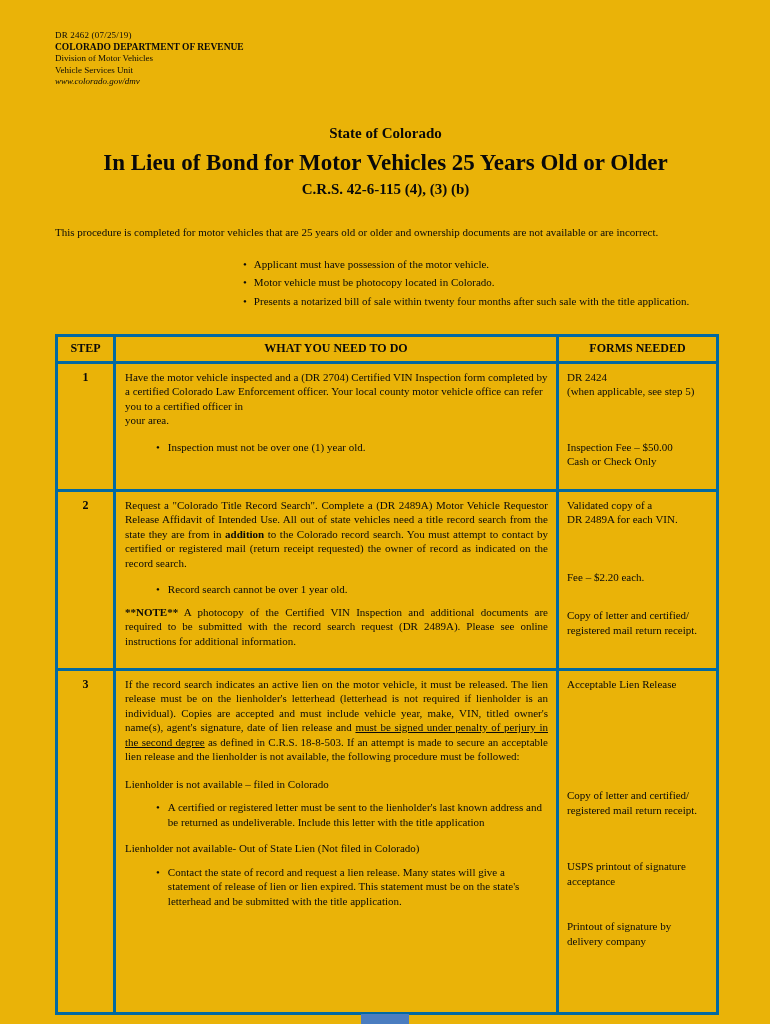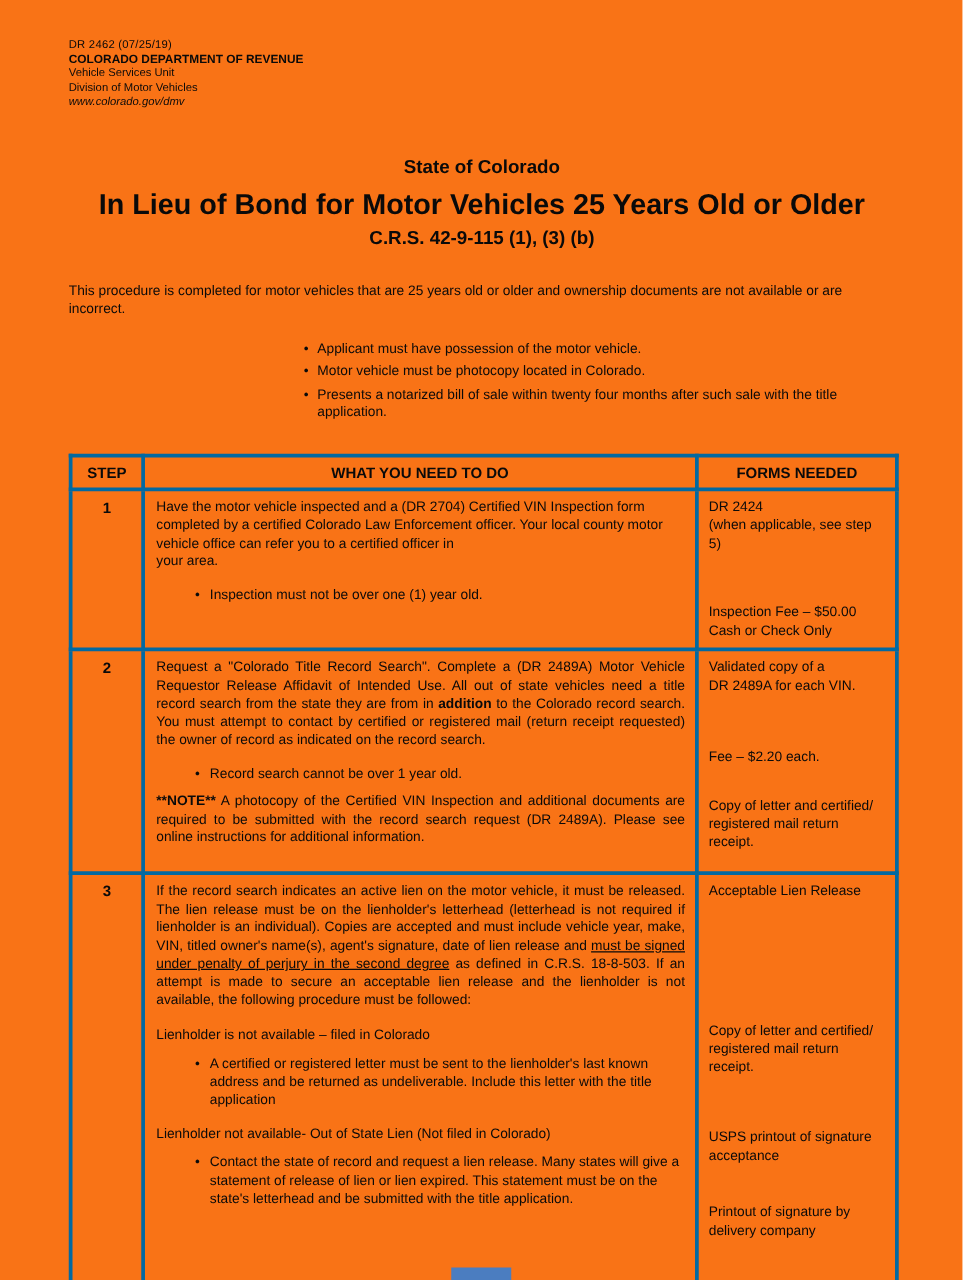--- a/index.html
+++ b/index.html
@@ -1,23 +1,23 @@
 <!DOCTYPE html>
 <html><head>
 <meta charset="utf-8">
 <style>
   html,body { margin:0; padding:0; background:#ffffff; }
   .page {
     position:relative;
     width:770px; height:1024px;
-    background:#f97316;
+    background:#eab308;
     box-sizing:border-box;
     padding:30px 54px 0 55px;
     overflow:hidden;
-    font-family:Liberation Sans, sans-serif;
+    font-family:Liberation Serif, serif;
     color:#0a0a0a;
   }
 
   
   .doc-header { font-size:9px; line-height:11.5px; }
   .doc-header .formno { letter-spacing:0.2px; }
   .doc-header .dept { font-weight:bold; font-size:9.5px; }
   .doc-header .website { font-style:italic; }
 
   
@@ -84,29 +84,29 @@
   }
 </style>
 </head>
 <body>
 
 <div class="page">
 
   <header class="doc-header">
     <div class="formno">DR 2462 (07/25/19)</div>
     <div class="dept">COLORADO DEPARTMENT OF REVENUE</div>
+    <div>Division of Motor Vehicles</div>
     <div>Vehicle Services Unit</div>
-    <div>Division of Motor Vehicles</div>
     <div class="website">www.colorado.gov/dmv</div>
   </header>
 
   <section class="title-block">
     <div class="title-state">State of Colorado</div>
     <div class="title-main">In Lieu of Bond for Motor Vehicles 25 Years Old or Older</div>
-    <div class="title-crs">C.R.S. 42-9-115 (1), (3) (b)</div>
+    <div class="title-crs">C.R.S. 42-6-115 (4), (3) (b)</div>
   </section>
 
   <p class="intro">This procedure is completed for motor vehicles that are 25 years old or older and ownership documents are not available or are incorrect.</p>
 
   <ul class="req-list">
     <li>
       <span class="bm">•</span>
       <span>Applicant must have possession of the motor vehicle.</span>
     </li>
     <li>

